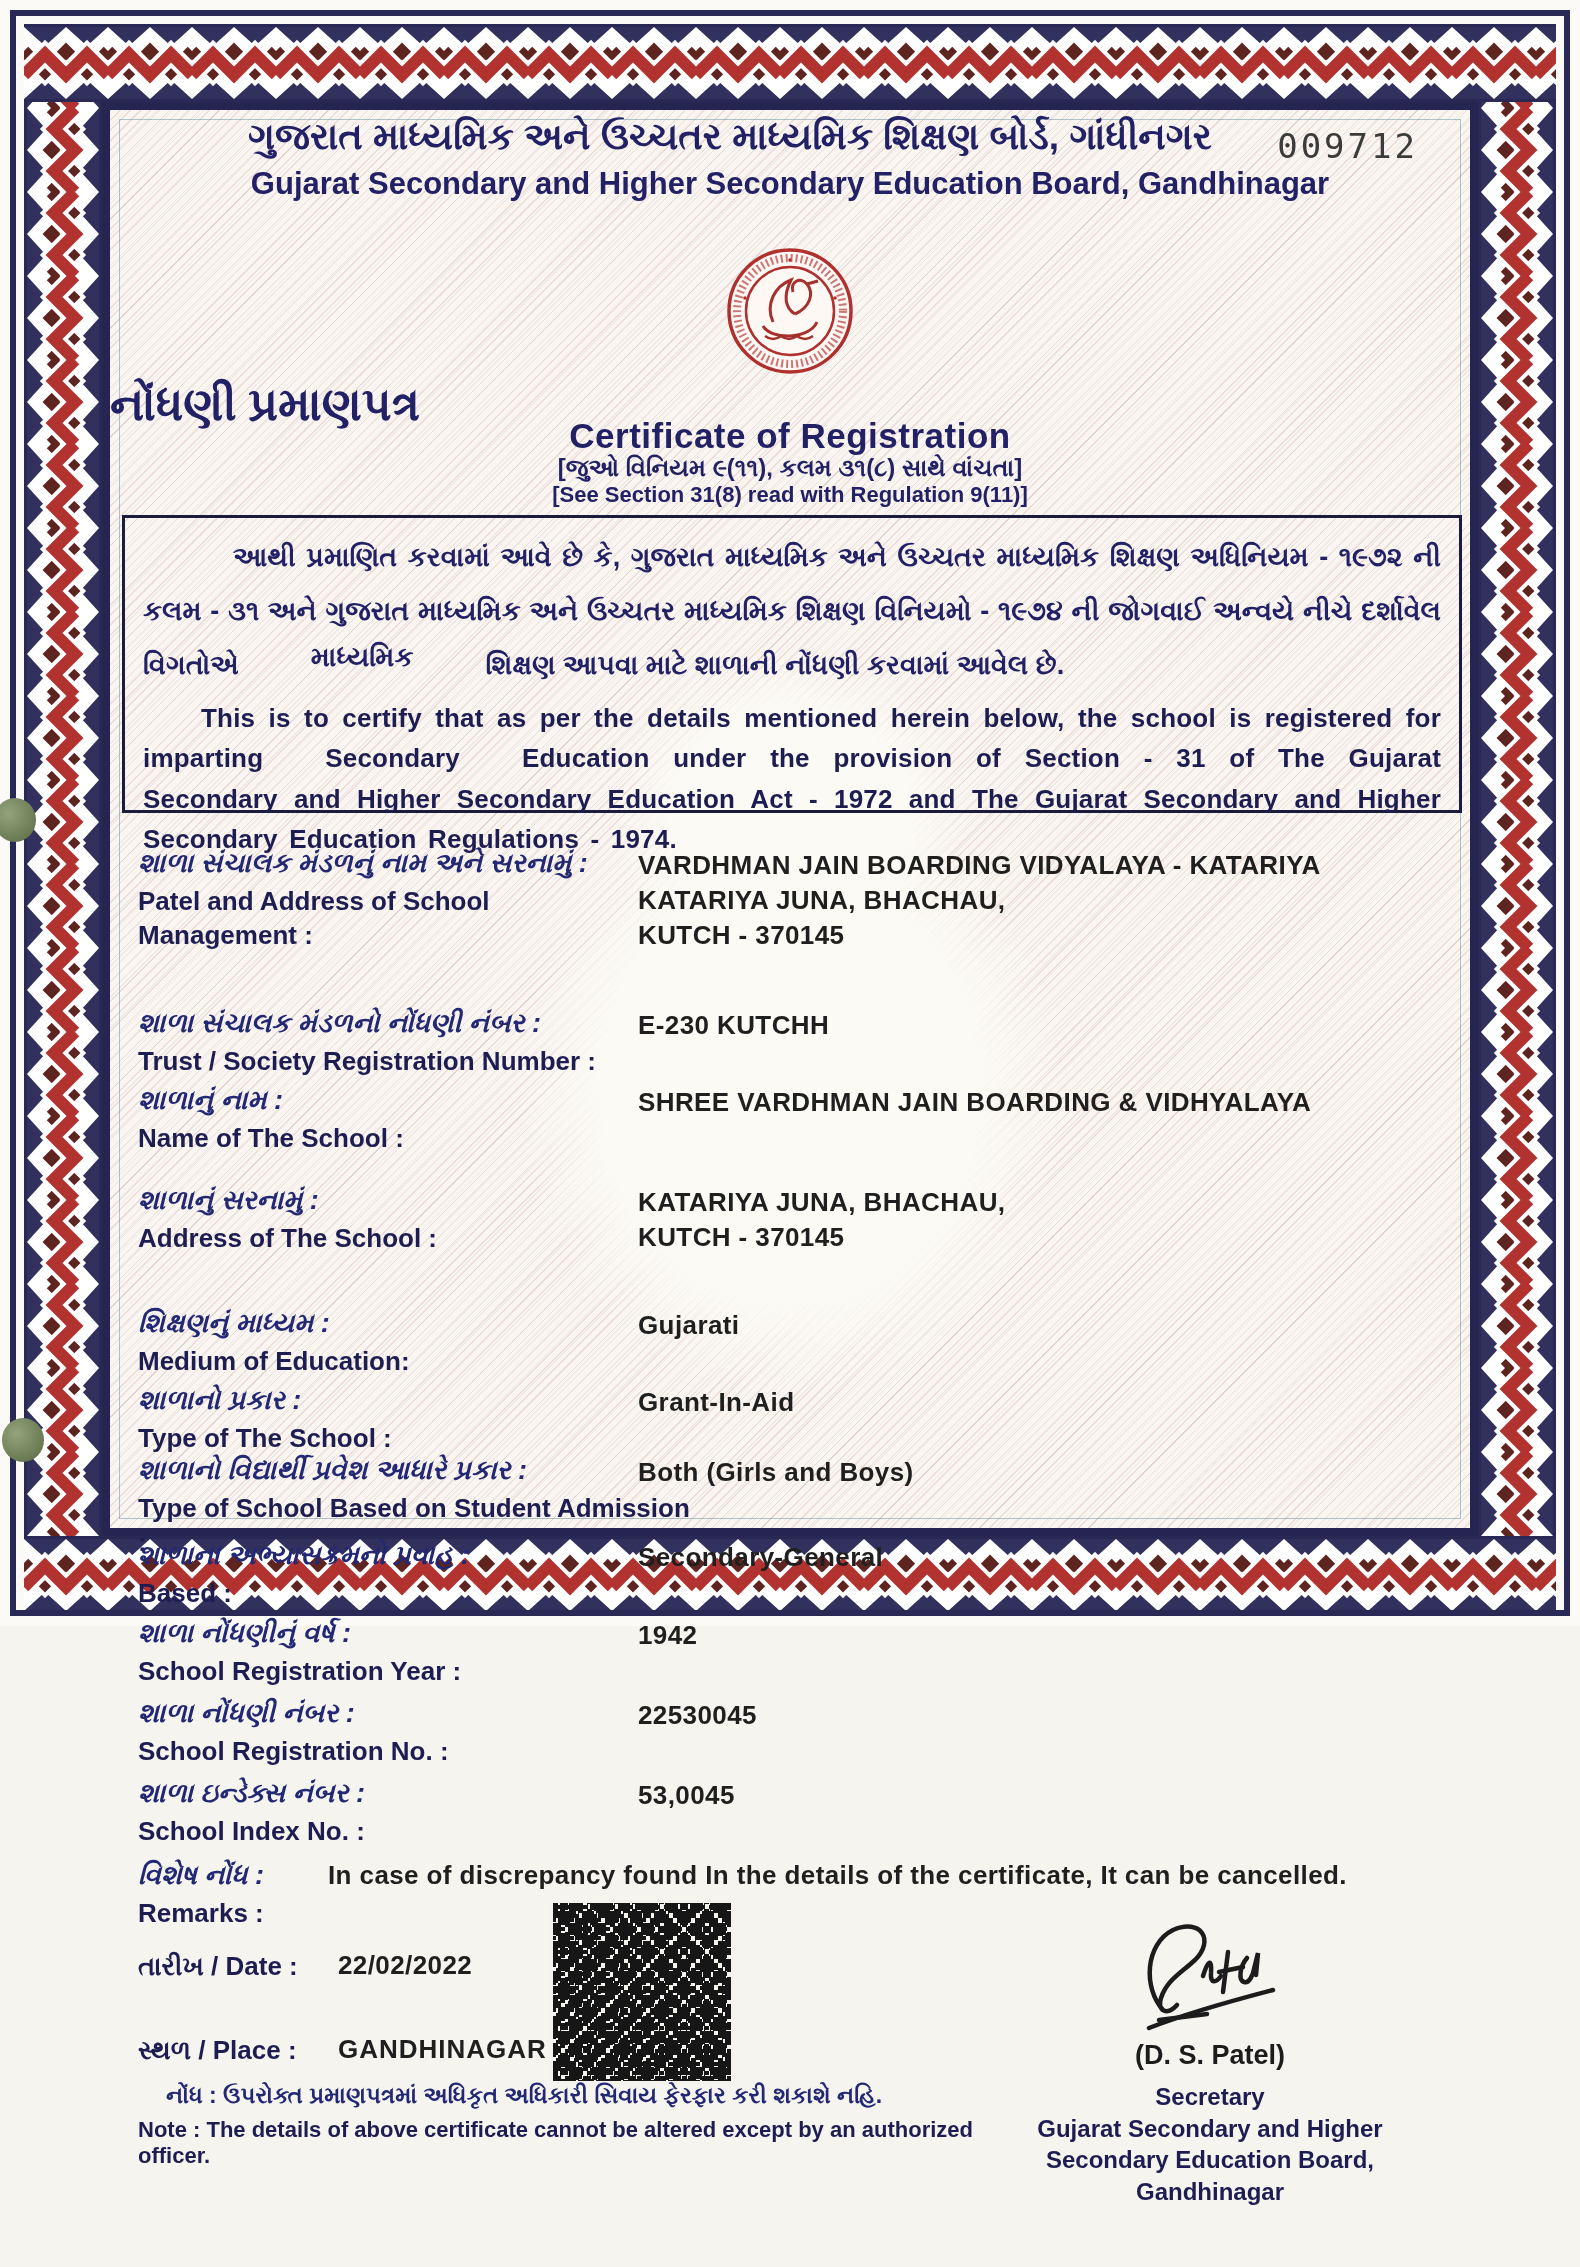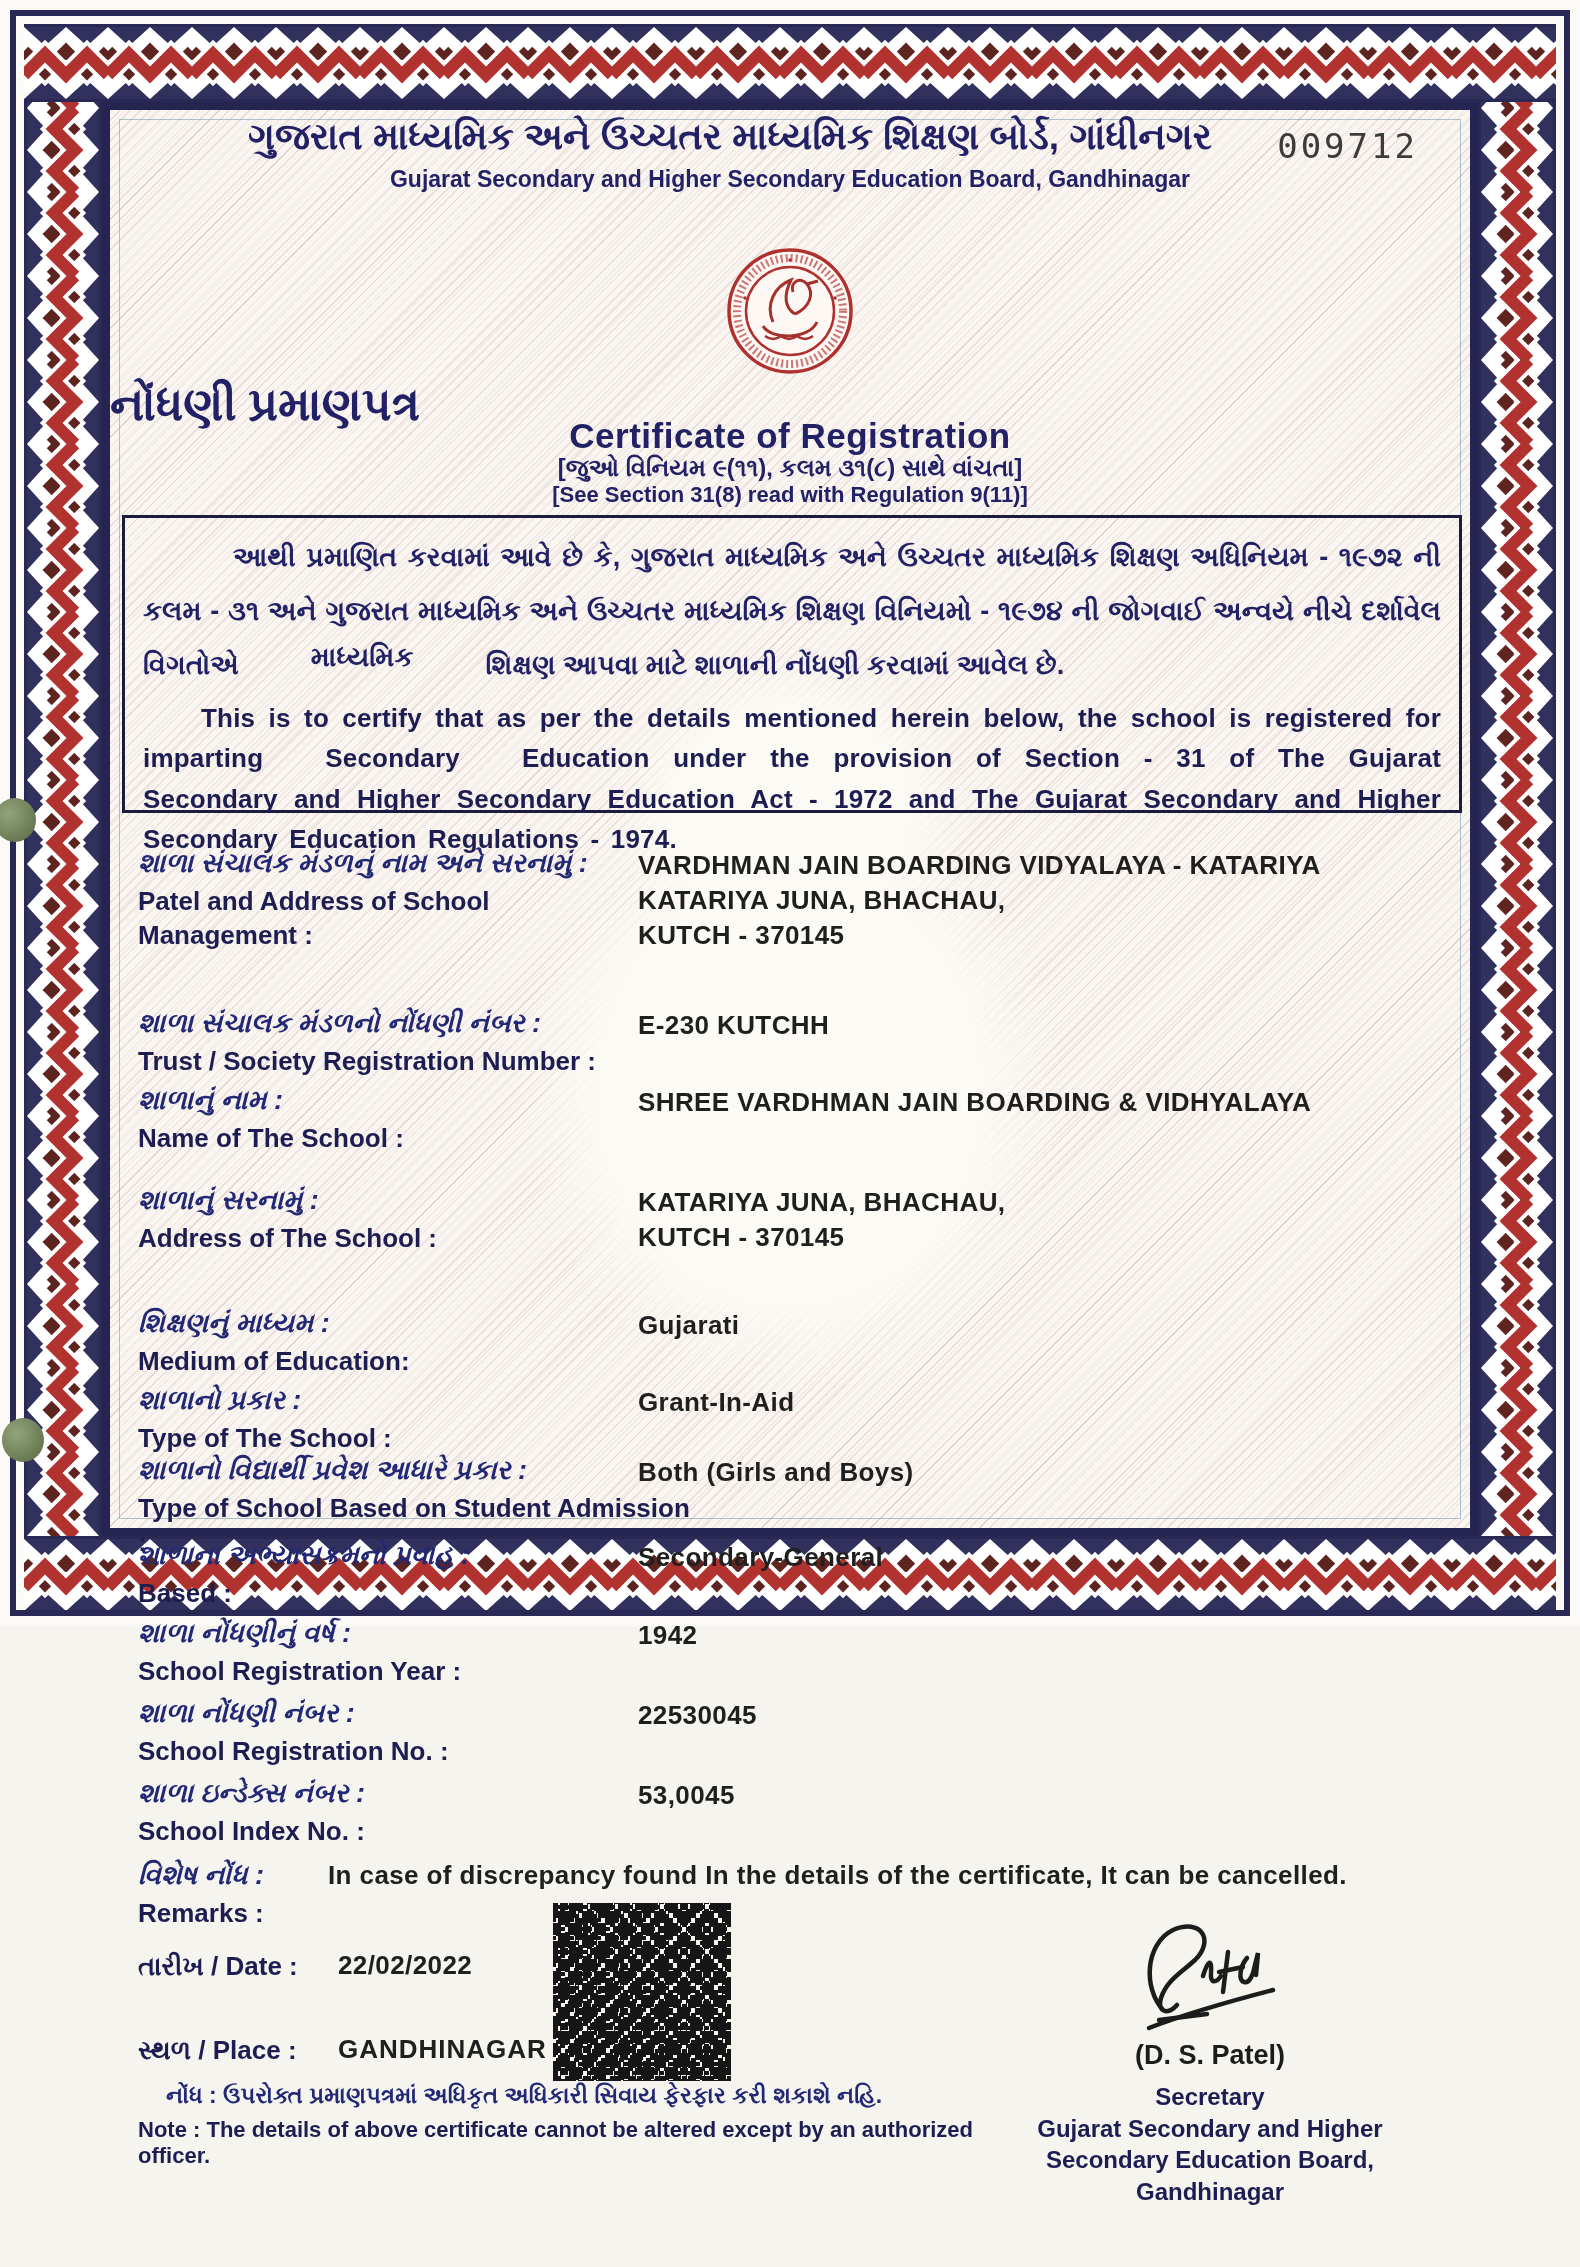--- a/index.html
+++ b/index.html
@@ -30,21 +30,21 @@
   .watermark2{position:absolute;left:470px;top:520px;width:420px;height:360px;
     background:radial-gradient(closest-side,#fcfaf5 0 55%,rgba(252,250,245,0) 85%);
     pointer-events:none;}
 
   
   .h-gu{position:absolute;top:6px;left:0;right:120px;text-align:center;
     font-size:37px;font-weight:bold;color:#232166;}
   .serial{position:absolute;top:16px;right:52px;font-family:"DejaVu Sans Mono",monospace;
     font-size:34px;color:#3b3b3b;letter-spacing:3px;}
   .h-en{position:absolute;top:56px;left:0;right:0;text-align:center;
-    font-size:23px;font-weight:bold;color:#232166;}
+    font-size:31px;font-weight:bold;color:#232166;}
 
   
   .seal{position:absolute;top:136px;left:calc(50% - 65px);width:130px;height:130px;}
 
   
   .t-gu{position:absolute;top:268px;left:0;right:0;
     font-size:46px;font-weight:bold;color:#232166;font-family:Liberation Serif, serif;}
   .t-en{position:absolute;top:306px;left:0;right:0;text-align:center;
     font-size:35px;font-weight:bold;color:#232166;letter-spacing:0.5px;}
   .ref-gu{position:absolute;top:344px;left:0;right:0;text-align:center;

